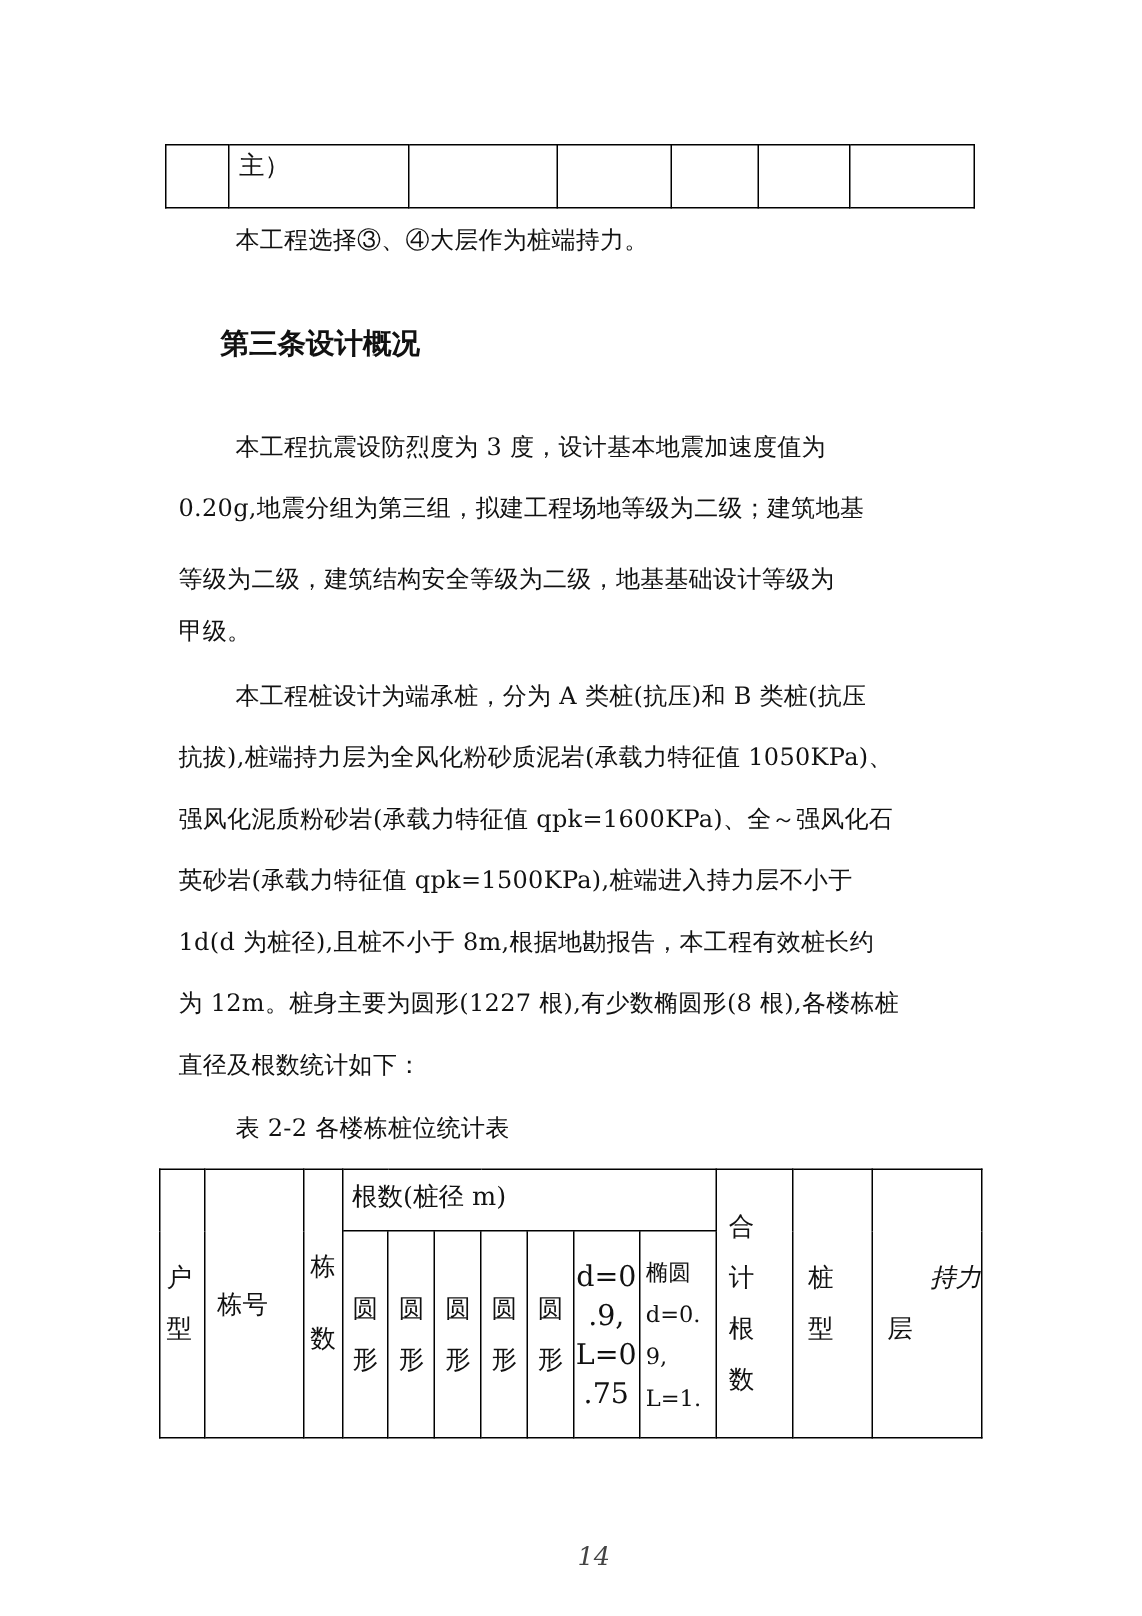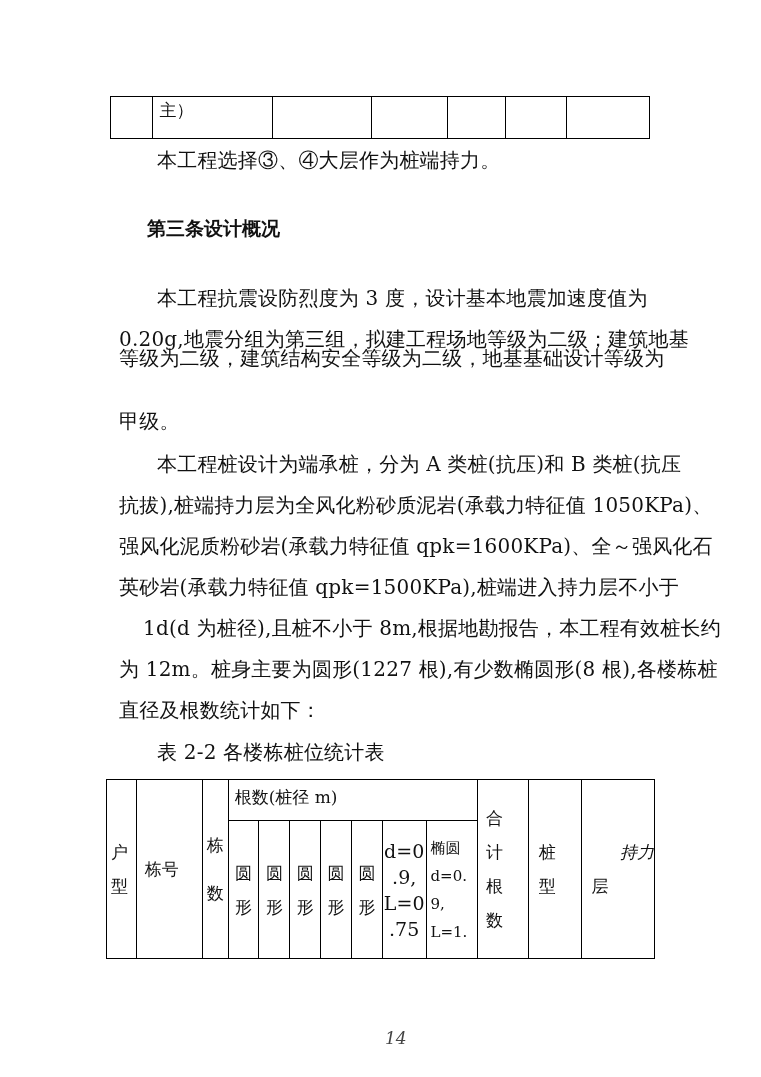--- a/index.html
+++ b/index.html
@@ -1,19 +1,19 @@
 <!DOCTYPE html>
 <html><head>
 <meta charset="utf-8">
 <style>
   html, body { margin:0; padding:0; background:#ffffff; }
   body { width:761px; height:1077px; position:relative; overflow:hidden;
          font-family:"DejaVu Serif","Liberation Serif",serif; color:#111; }
   .abs { position:absolute; }
-  .txt { font-size:20px; line-height:20px; white-space:nowrap; letter-spacing:0.2px; }
+  .txt { font-size:16px; line-height:20px; white-space:nowrap; letter-spacing:0.2px; }
   table { border-collapse:collapse; position:absolute; }
   td { border:1px solid #000; padding:0; vertical-align:top; font-size:17px; }
   .heading { font-weight:bold; font-family:"DejaVu Sans","Liberation Sans",sans-serif; font-size:19px; }
   .vtext { display:block; line-height:34px; text-align:center; }
 </style>
 </head>
 <body>
 
 <table style="left:110px; top:96px; width:540px; height:42px;">
   <tbody>
@@ -29,30 +29,30 @@
 </tbody>
   </table>
 
 <div class="abs txt" style="left:157px; top:150px;">本工程选择③、④大层作为桩端持力。</div>
 
 <div class="abs heading" style="left:147px; top:216px;">第三条设计概况</div>
 
 <div>
   <div class="abs txt" style="left:157px; top:288px;">本工程抗震设防烈度为 3 度，设计基本地震加速度值为</div>
   <div class="abs txt" style="left:119px; top:329px;">0.20g,地震分组为第三组，拟建工程场地等级为二级；建筑地基</div>
-  <div class="abs txt" style="left:119px; top:348px;text-align:right;">等级为二级，建筑结构安全等级为二级，地基基础设计等级为</div>
+  <div class="abs txt" style="left:119px; top:376px;text-align:right;">等级为二级，建筑结构安全等级为二级，地基基础设计等级为</div>
   <div class="abs txt" style="left:119px; top:411px;">甲级。</div>
 </div>
 
 <div>
   <div class="abs txt" style="left:157px; top:454px;">本工程桩设计为端承桩，分为 A 类桩(抗压)和 B 类桩(抗压</div>
   <div class="abs txt" style="left:119px; top:495px;text-align:right;">抗拔),桩端持力层为全风化粉砂质泥岩(承载力特征值 1050KPa)、</div>
   <div class="abs txt" style="left:119px; top:536px;">强风化泥质粉砂岩(承载力特征值 qpk=1600KPa)、全～强风化石</div>
   <div class="abs txt" style="left:119px; top:577px;">英砂岩(承载力特征值 qpk=1500KPa),桩端进入持力层不小于</div>
-  <div class="abs txt" style="left:119px; top:618px;margin-left:24px;">1d(d 为桩径),且桩不小于 8m,根据地勘报告，本工程有效桩长约</div>
+  <div class="abs txt" style="left:119px; top:618px;">1d(d 为桩径),且桩不小于 8m,根据地勘报告，本工程有效桩长约</div>
   <div class="abs txt" style="left:119px; top:659px;">为 12m。桩身主要为圆形(1227 根),有少数椭圆形(8 根),各楼栋桩</div>
   <div class="abs txt" style="left:119px; top:700px;">直径及根数统计如下：</div>
 </div>
 
 <div class="abs txt" style="left:157px; top:742px;">表 2-2 各楼栋桩位统计表</div>
 
 <table style="left:106px; top:779px; width:549px; height:179px;">
   <tbody>
       <tr style="height:41px;">
     <td rowspan="2" style="width:30px; vertical-align:middle;">

